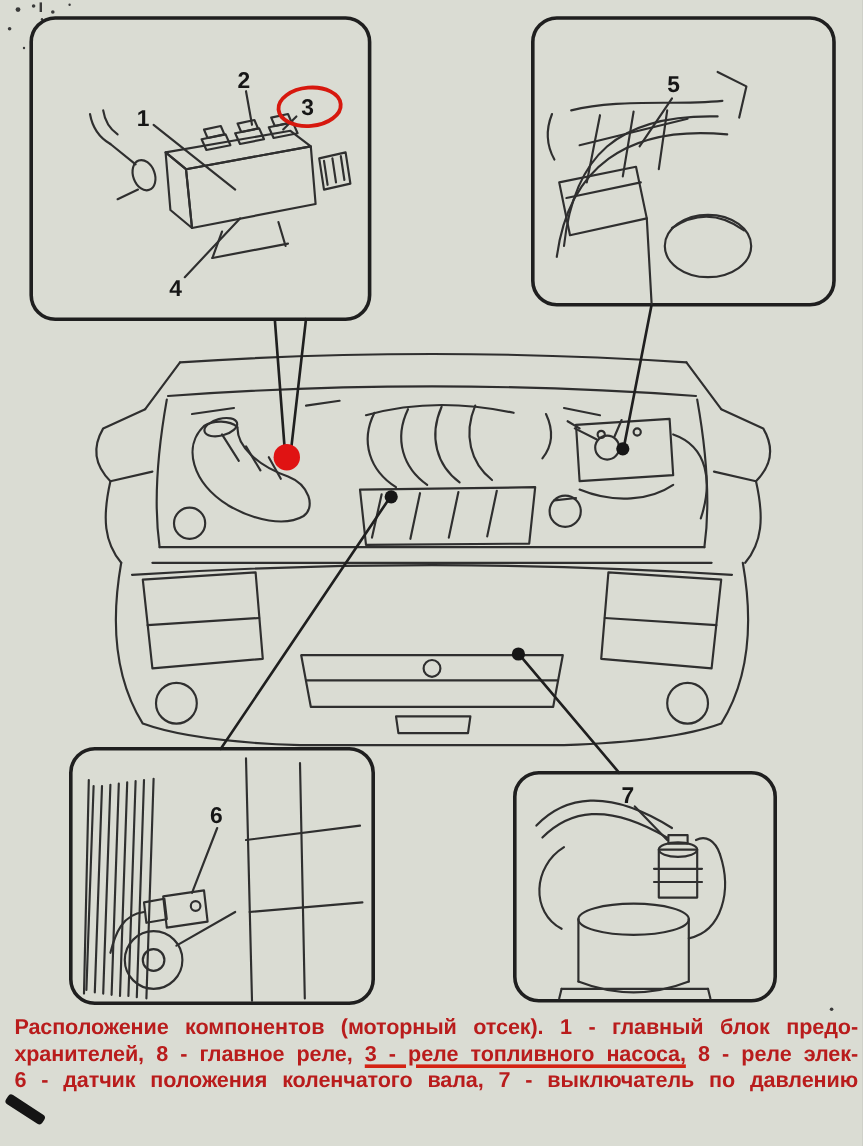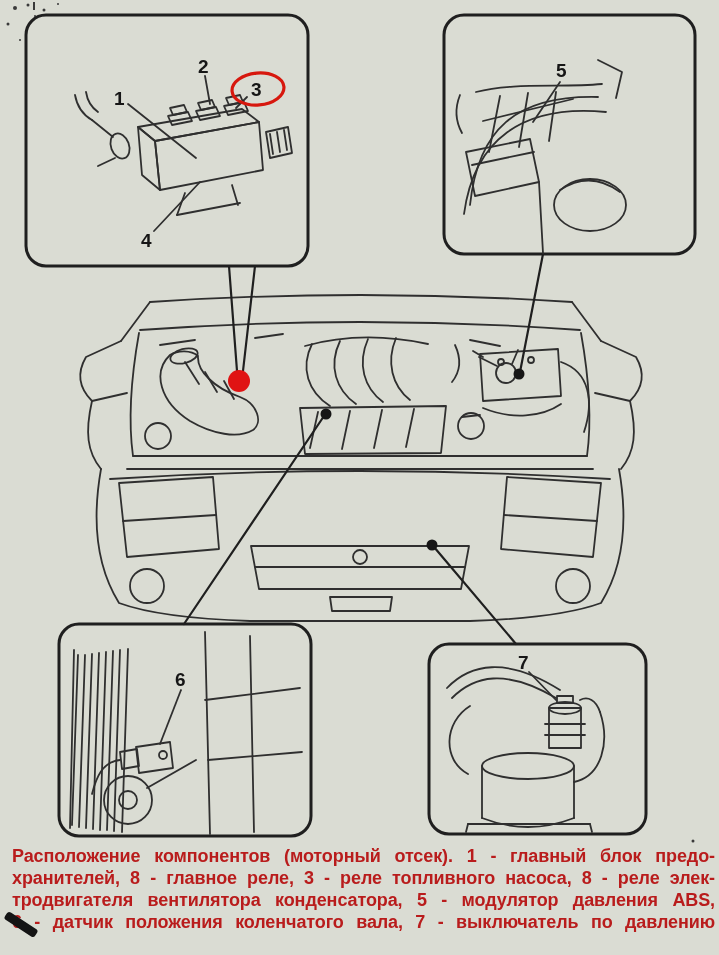--- a/index.html
+++ b/index.html
@@ -21,20 +21,21 @@
   }
   .caption {
     position:absolute; left:12px; top:845px; width:703px;
     color:#b91c1c; font-weight:bold;
     font-size:18px; line-height:22px;
     letter-spacing:-0.1px;
   }
   .cap-line { text-align:justify; }
   .cap-line.jl { text-align-last:justify; }
   .underline-red {
+    text-decoration:underline;
     text-decoration-color:#d42313;
     text-decoration-thickness:2.5px;
     text-underline-offset:3px;
   }
   .scan-mark { position:absolute; background:#141414; }
   #mark-bl { left:3px; top:920px; width:36px; height:9px; transform:rotate(33deg); border-radius:3px; }
 </style>
 </head>
 <body>
 
@@ -263,21 +264,18 @@
   </svg>
 
   <div class="caption">
     <div class="cap-line jl">
       <span>Расположение компонентов (моторный отсек). 1 - главный блок предо-</span>
     </div>
     <div class="cap-line jl">
       <span>хранителей, 8 - главное реле, </span><span class="underline-red">3 - реле топливного насоса,</span><span> 8 - реле элек-</span>
     </div>
     <div class="cap-line jl">
-      <span>тродвигателя вентилятора конденсатора, 5 - модулятор давления ABS,</span>
-    </div>
-    <div class="cap-line jl">
       <span>6 - датчик положения коленчатого вала, 7 - выключатель по давлению</span>
     </div>
   </div>
 
   <div class="scan-mark" id="mark-bl"></div>
 </div>
 
 </body></html>

